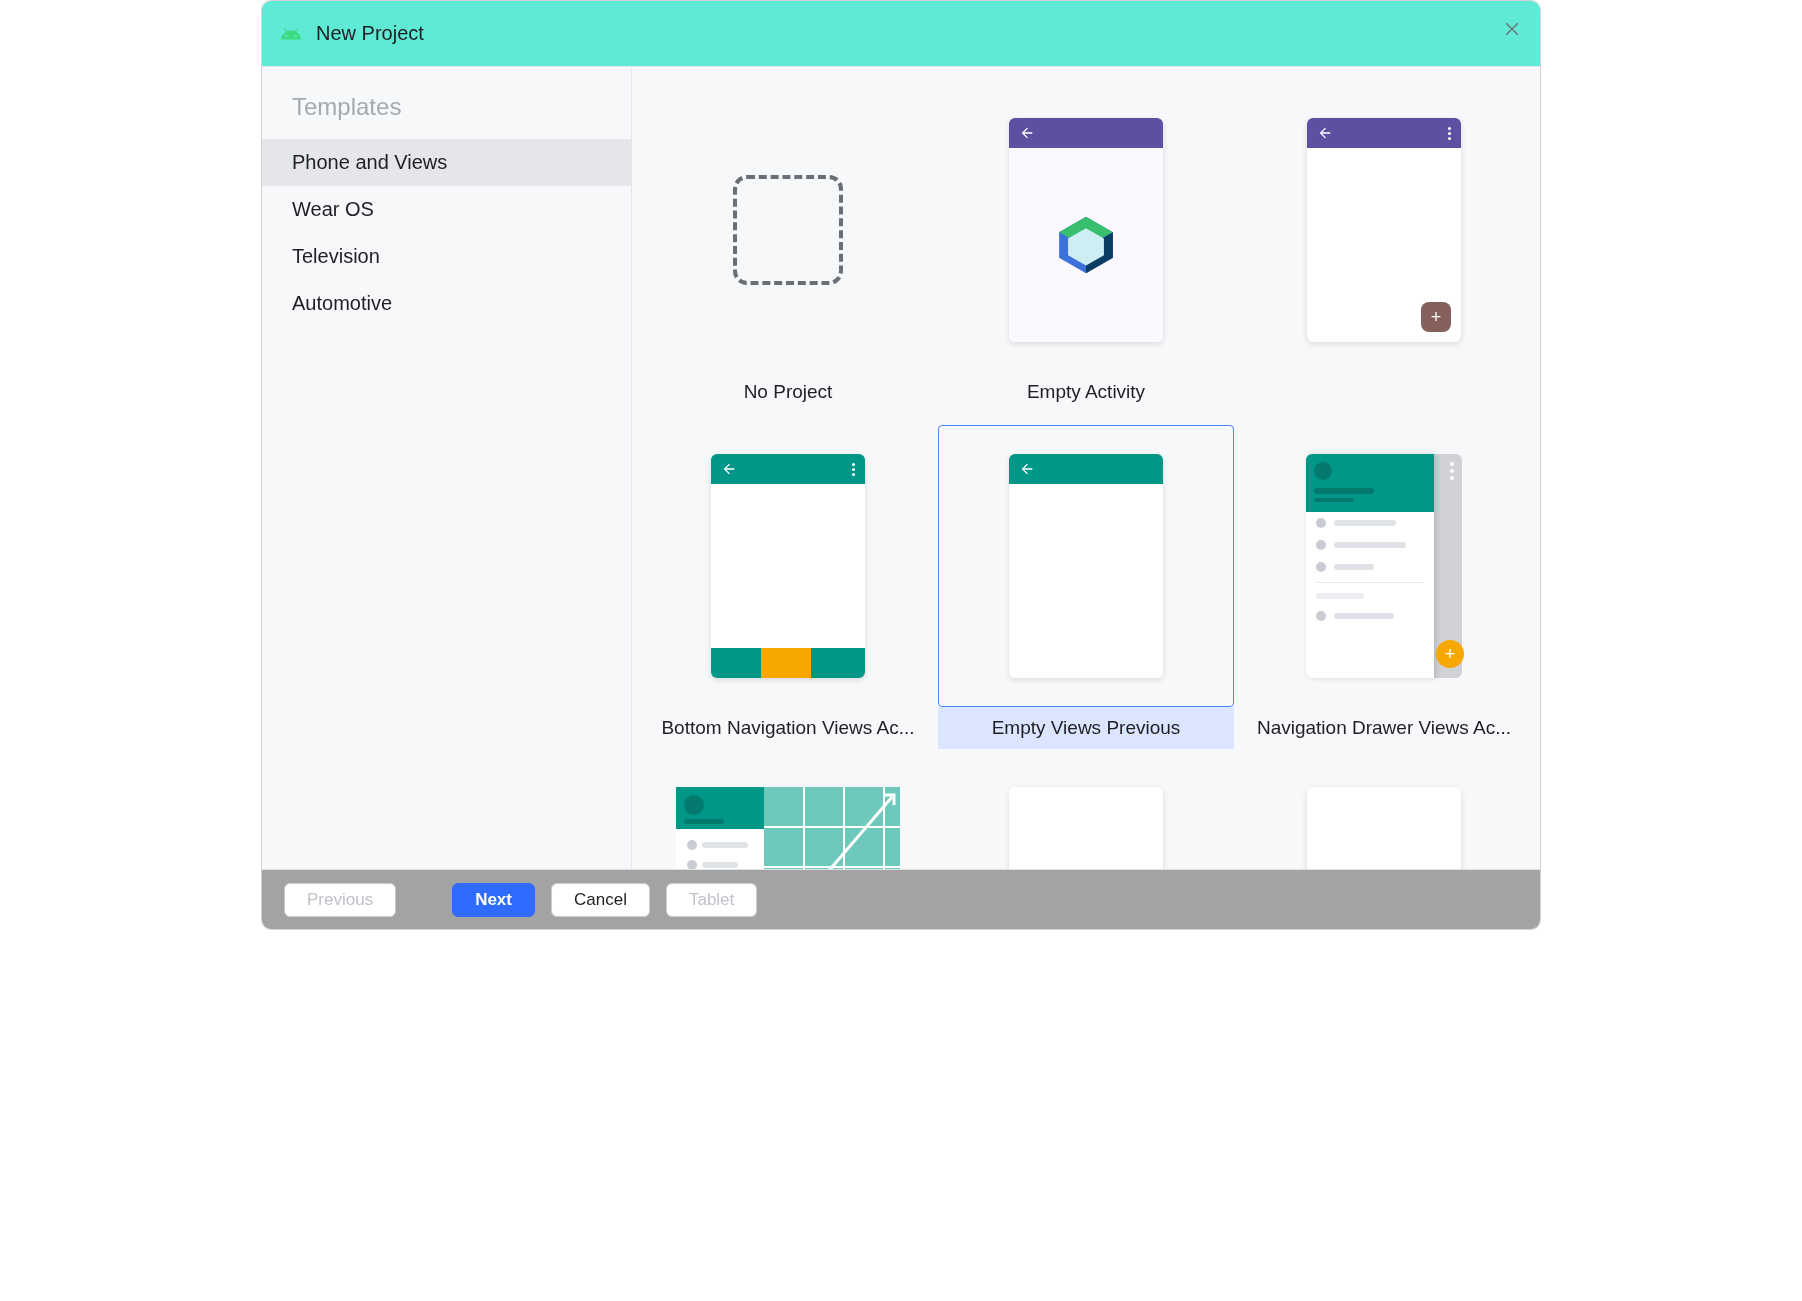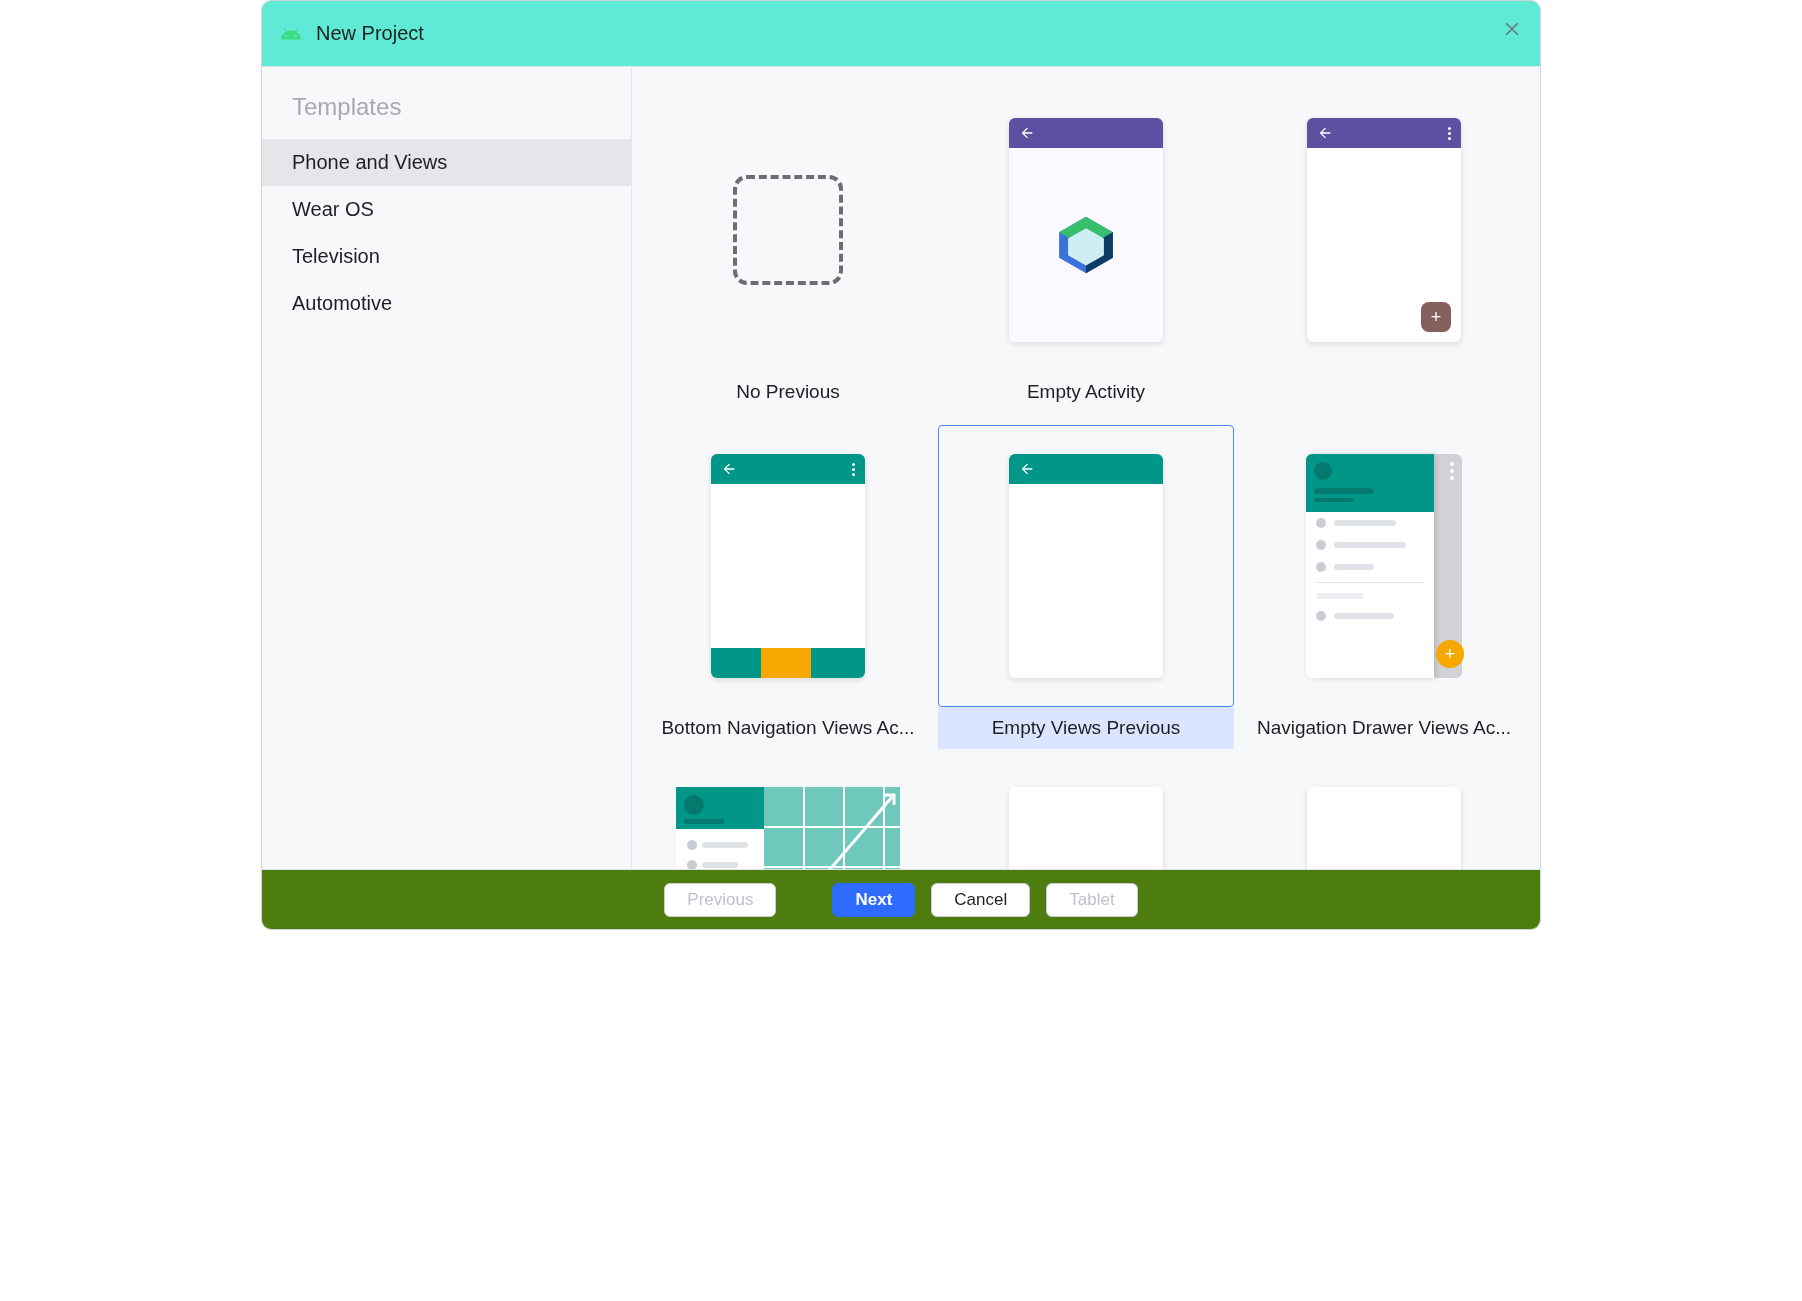--- a/index.html
+++ b/index.html
@@ -128,24 +128,24 @@
   .drawer-overflow span { width:4px; height:4px; background:#fff; border-radius:50%; }
   .drawer-fab { position:absolute; right:-2px; bottom:10px; width:28px; height:28px; background:#f6a800; border-radius:50%; display:flex; align-items:center; justify-content:center; color:#fff; font-size:18px; }
   
   .resp-thumb { width:224px; height:auto; box-shadow:none; border-radius:0; background:transparent; }
   
   .row3 .thumb-wrap { height: 150px; overflow:hidden; align-items:flex-start; padding-top:26px; }
   
   .footer {
     height: 60px;
     border-top: 1px solid #e0e2e7;
-    background: #4d7c0f;
+    background: #a3a3a3;
     display:flex;
     align-items:center;
-    justify-content:center;
+    justify-content:flex-start;
     gap: 16px;
     padding: 0 22px;
   }
   .btn {
     height: 34px;
     padding: 0 22px;
     border-radius: 6px;
     font-size: 17px;
     border: 1px solid #c9ccd3;
     background: #fff;
@@ -192,21 +192,21 @@
       </div>
     </div>
 
     <div class="content">
       <div class="grid">
 
         <div class="template-card">
           <div class="thumb-wrap">
             <div class="dashed-box"></div>
           </div>
-          <div class="template-label">No Previous</div>
+          <div class="template-label">No Project</div>
         </div>
 
         <div class="template-card">
           <div class="thumb-wrap">
             <div class="thumb">
               <div class="appbar-purple">
                 <span class="back-arrow">
                   <svg width="16" height="16" viewBox="0 0 24 24">
                       <path fill="#fff" d="M20 11H7.83l5.59-5.59L12 4l-8 8 8 8 1.41-1.41L7.83 13H20z"></path>
                     </svg>

